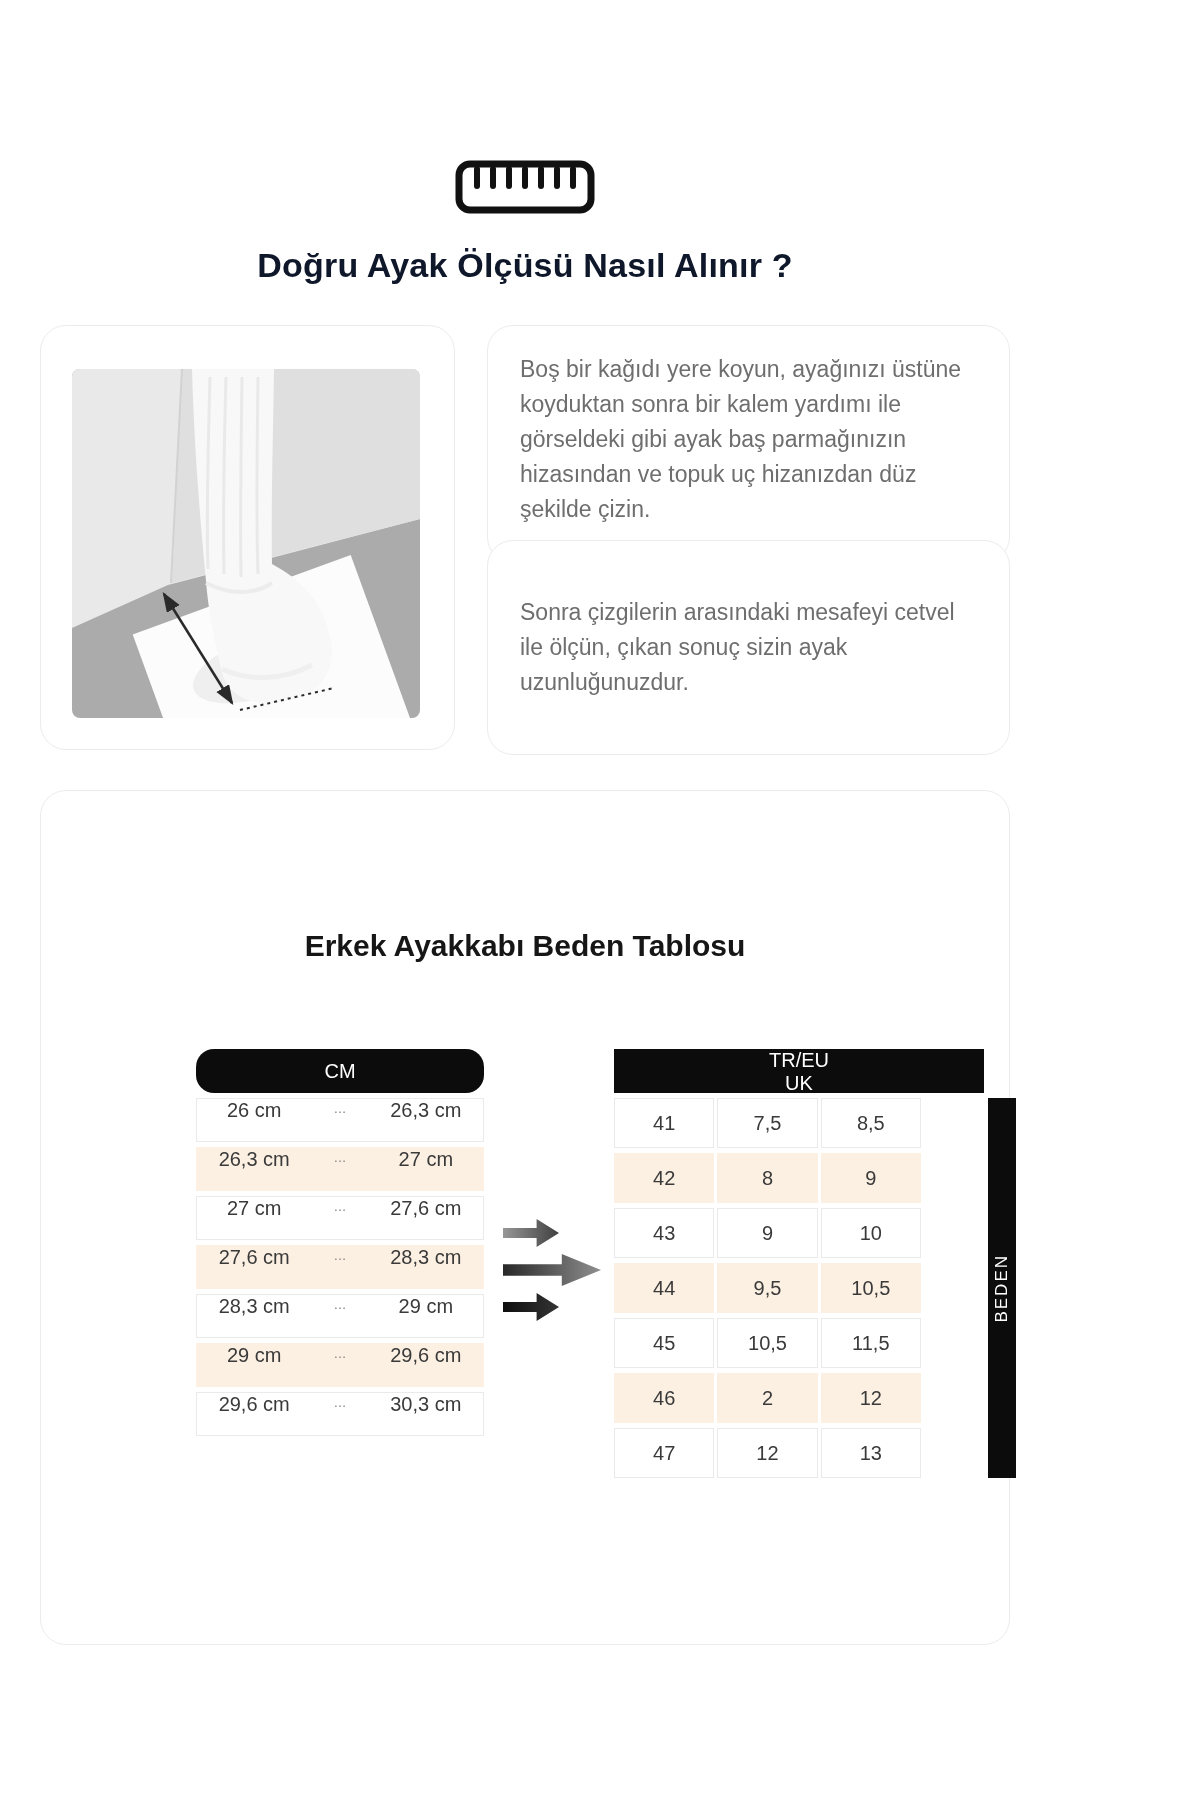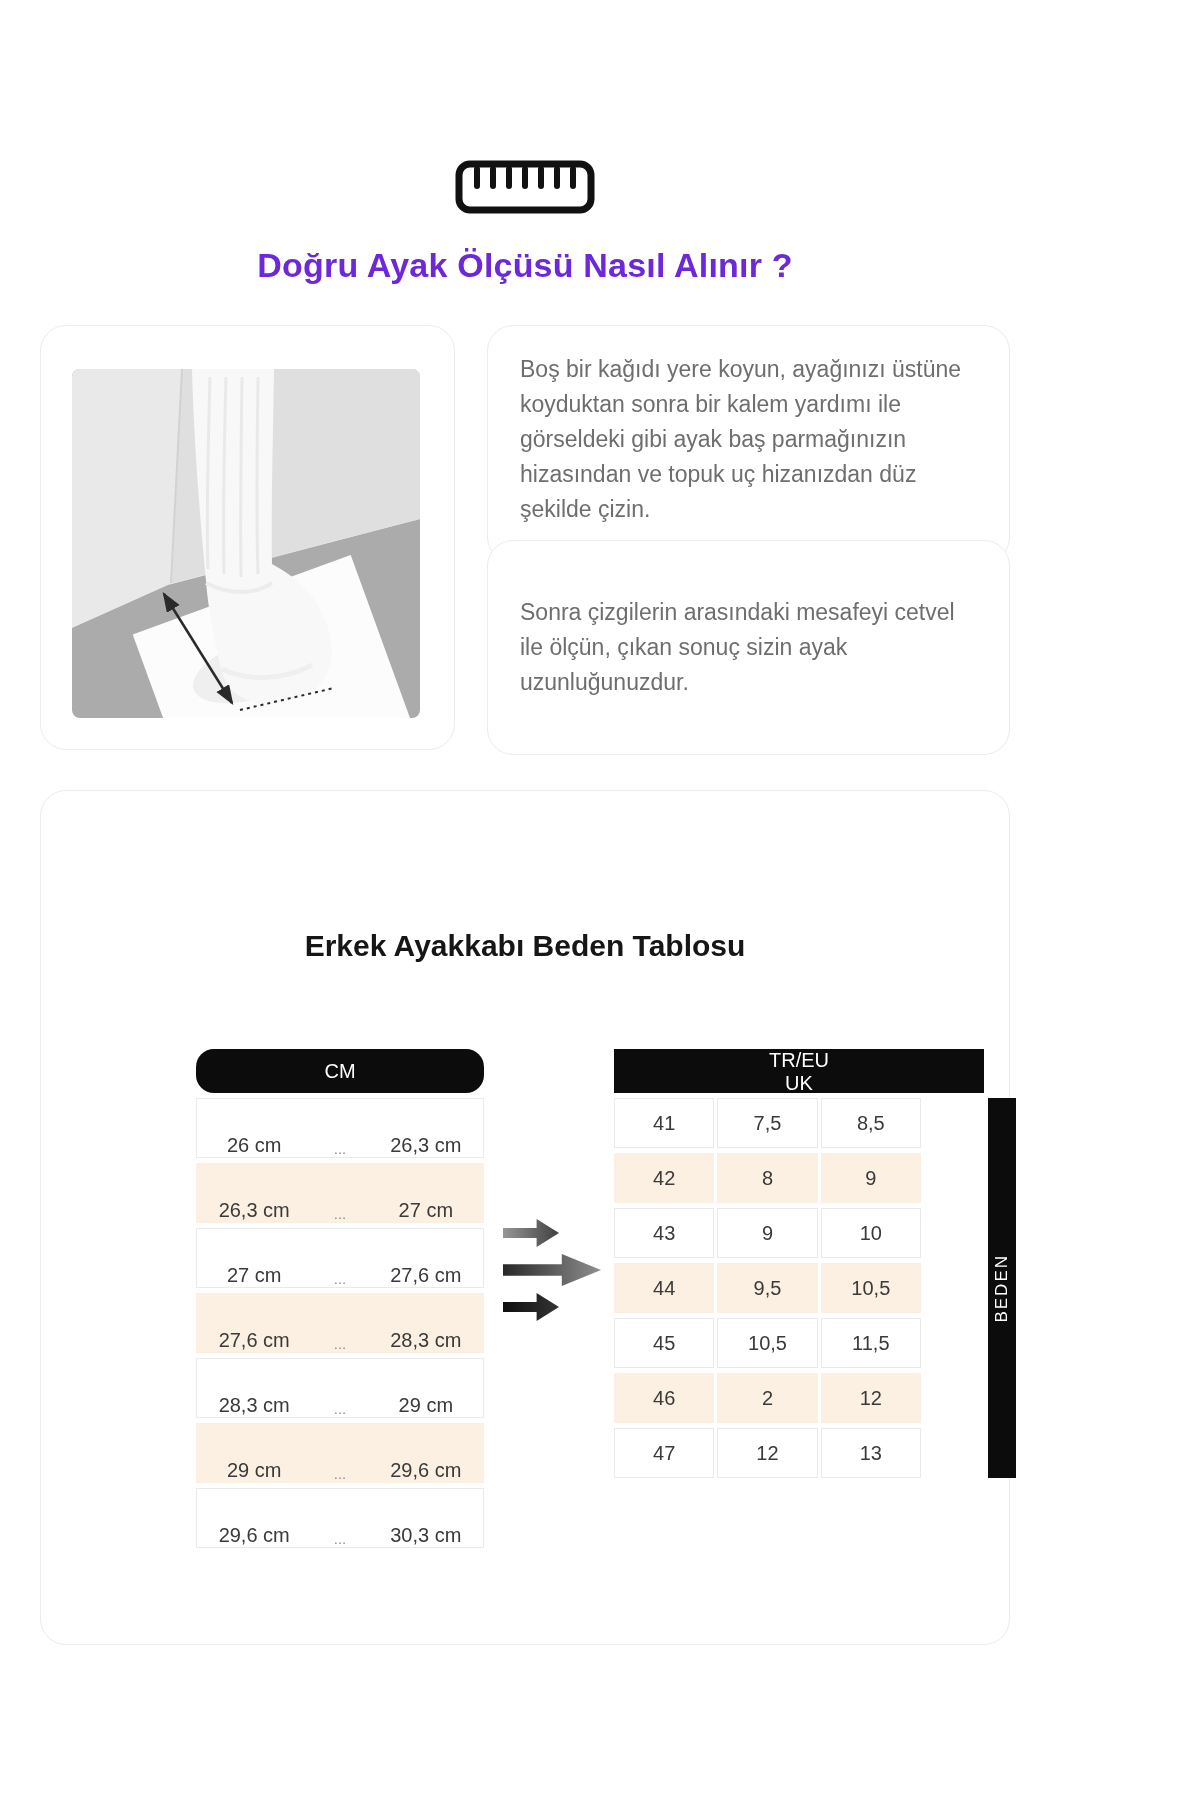--- a/index.html
+++ b/index.html
@@ -8,21 +8,21 @@
     background:#ffffff; overflow:hidden;
     font-family:"Liberation Sans","DejaVu Sans",sans-serif;
     color:#191919;
   }
   .abs { position:absolute; }
 
   
   .ruler-wrap { left:455px; top:160px; width:140px; height:54px; }
   h1.page-title {
     left:40px; top:246px; width:970px; margin:0;
-    text-align:center; font-size:34px; font-weight:bold; color:#6d28d9;
+    text-align:center; font-size:34px; font-weight:bold; color:#0f172a;
     letter-spacing:.2px;
   }
 
   
   .card {
     background:#fff; border:1px solid #ececec; border-radius:26px;
     box-sizing:border-box;
   }
   .photo-card { left:40px; top:325px; width:415px; height:425px; }
   .photo-frame {
@@ -48,21 +48,21 @@
   .tbl-header {
     position:absolute; height:44px; background:#0c0c0c; color:#ffffff;
     display:flex; align-items:center; font-size:20px;
   }
   .cm-header { left:155px; top:258px; width:288px; justify-content:center;border-radius:18px; }
   .size-header { left:573px; top:258px; width:370px;flex-direction:column; }
   .size-header span { flex:1; text-align:center; }
 
   .cm-table { position:absolute; left:155px; top:302px; width:288px; }
   .cm-row {
-    display:flex; align-items:flex-end; height:60px; margin-top:5px;
+    display:flex; align-items:flex-start; height:44px; margin-top:5px;
     background:#fff; border:1px solid #eaeaea; box-sizing:border-box;
     font-size:20px; color:#3a3a3a;
   }
   .cm-row.alt { background:#fcf0e3; border-color:#fcf0e3; }
   .cm-row .v { flex:1.1; text-align:center; }
   .cm-row .sep { flex:.55; text-align:center; font-size:15px; color:#8f8f8f; }
 
   .size-table { position:absolute; left:573px; top:302px; width:307px; }
   .size-row { display:flex; height:50px; margin-top:5px; gap:3px; }
   .size-cell {

